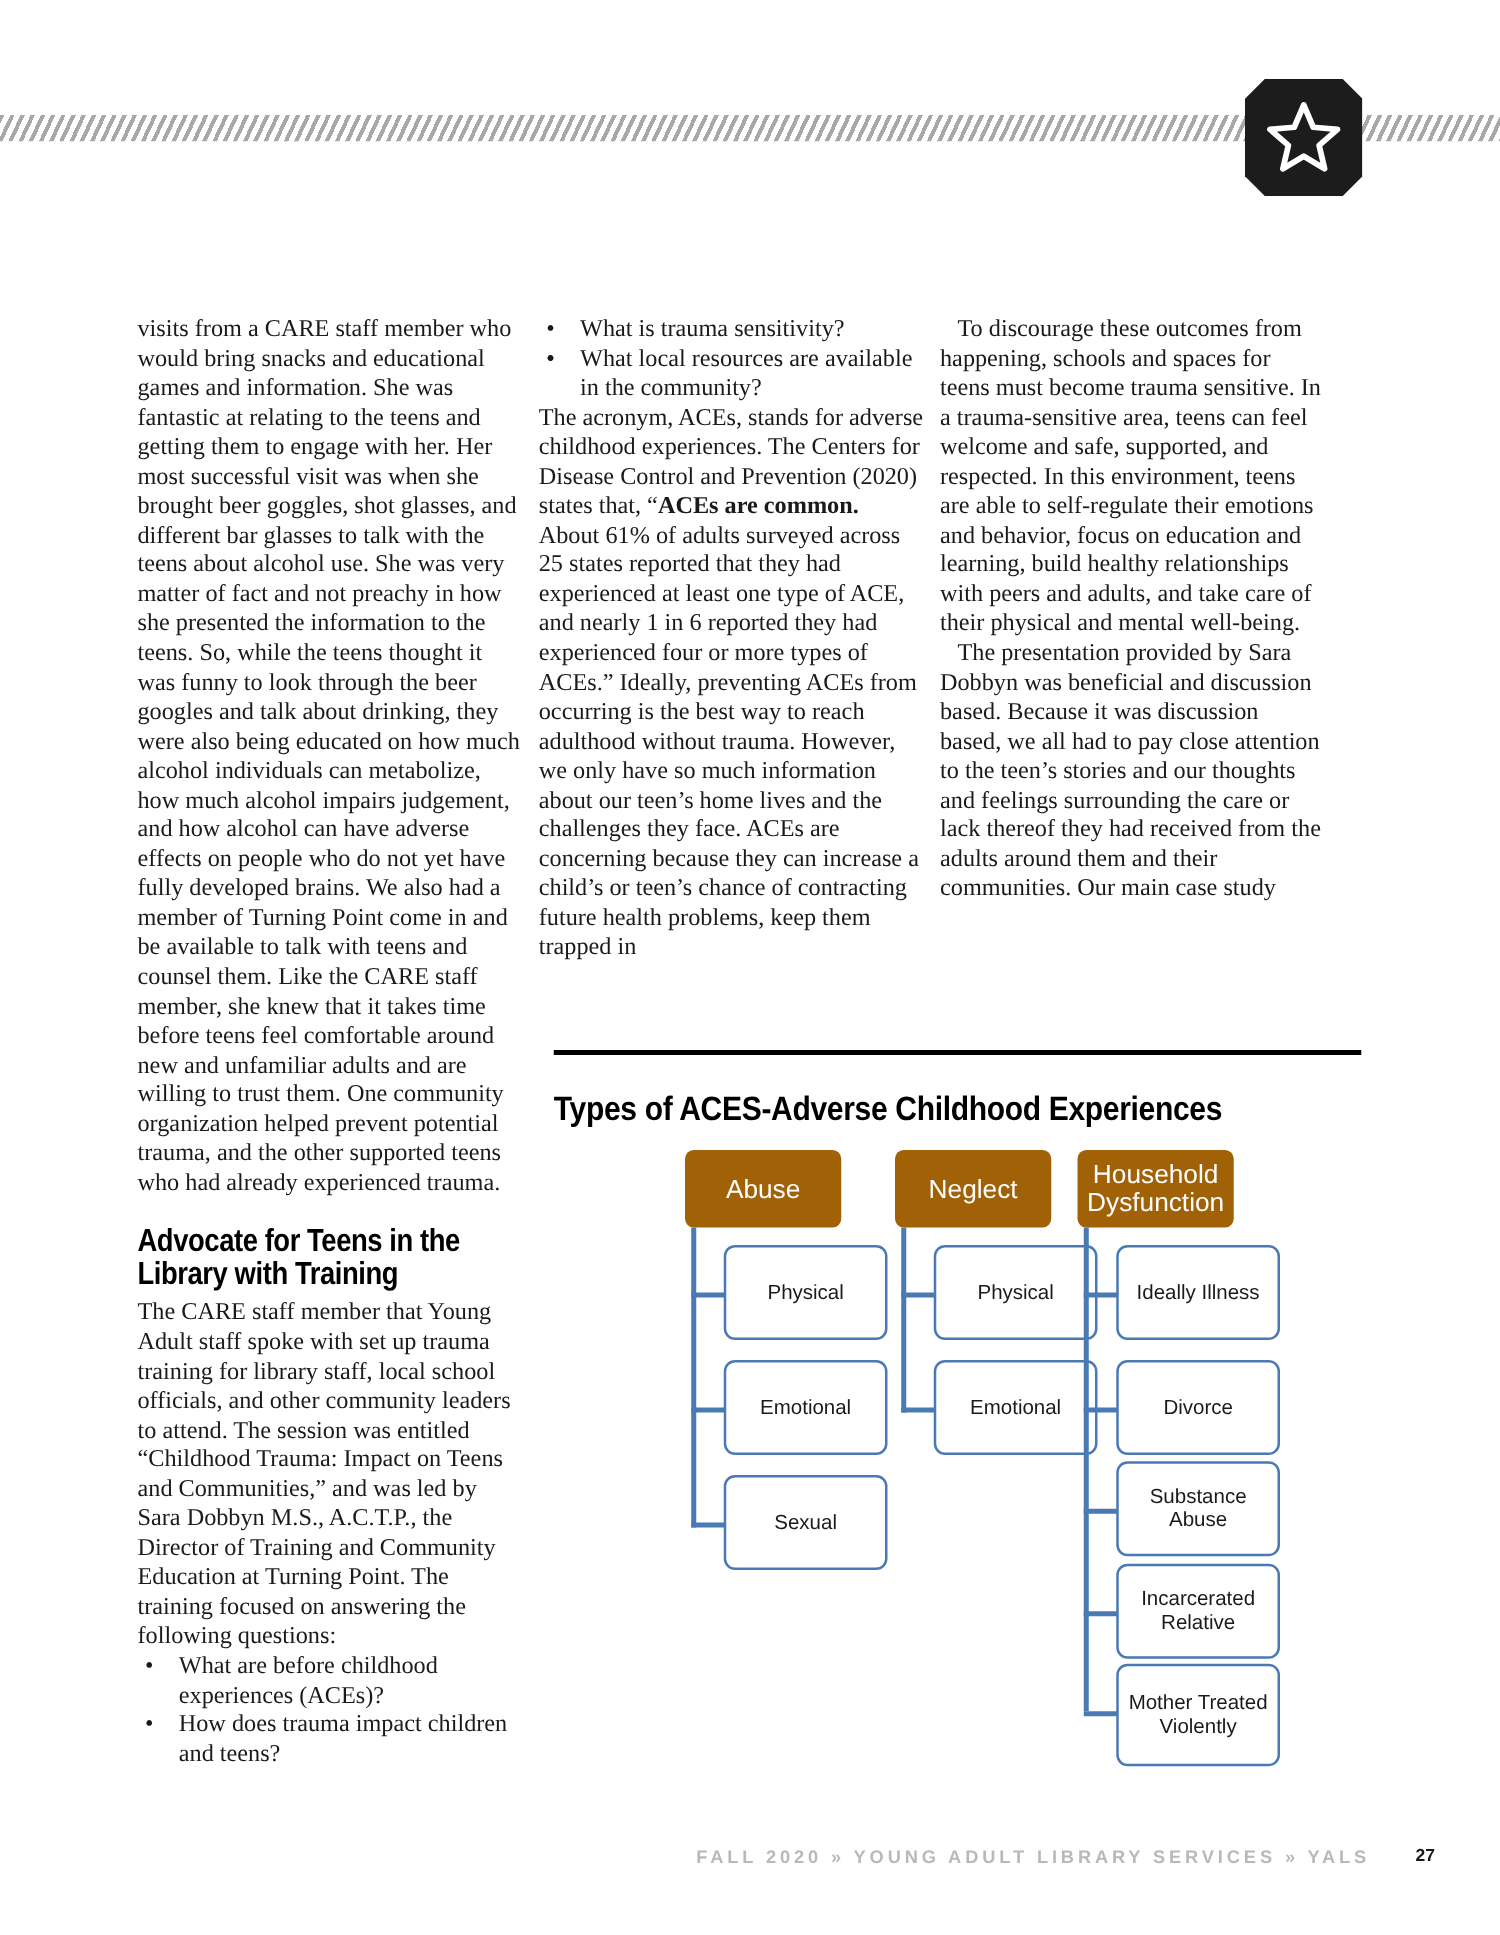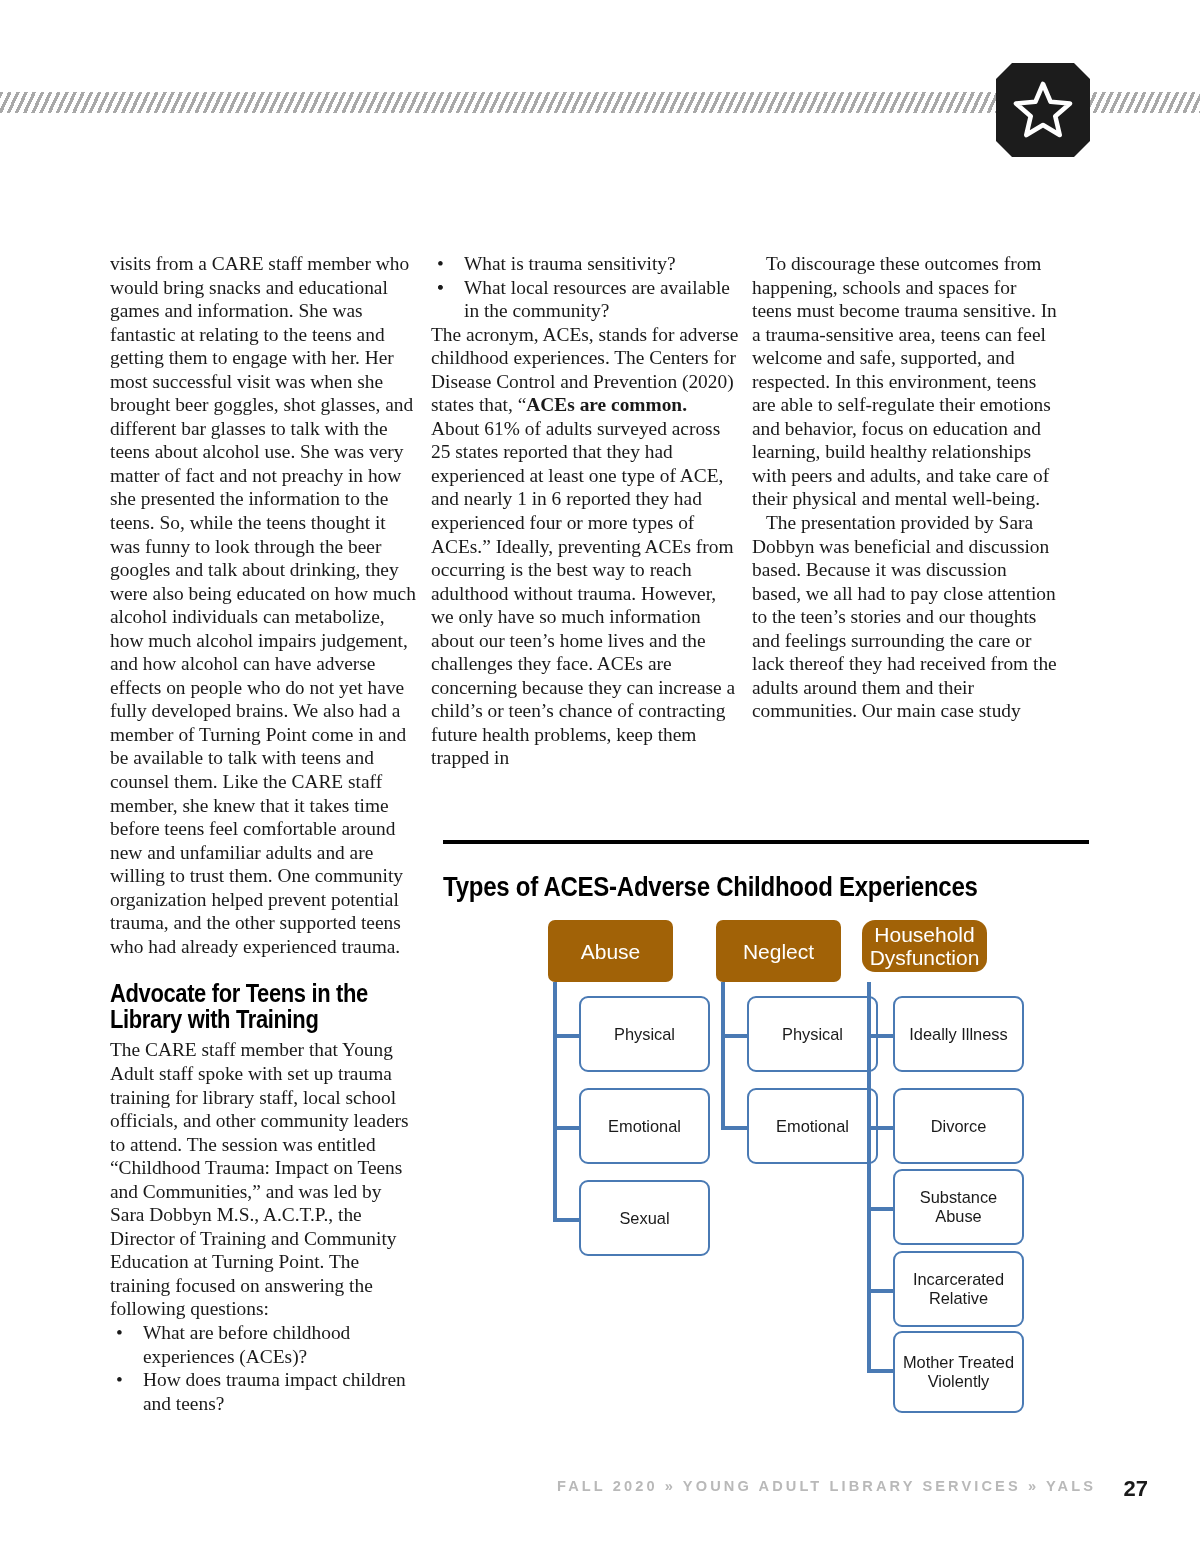--- a/index.html
+++ b/index.html
@@ -144,21 +144,21 @@
     align-items: center;
     justify-content: center;
     text-align: center;
     font-size: 21px;
     line-height: 23px;
     font-weight: normal;
     box-sizing: border-box;
   }
   .branch.b0 .node-root { left: 23px; width: 125px; height: 62px; }
   .branch.b1 .node-root { left: 23px; width: 125px; height: 62px; }
-  .branch.b2 .node-root { left: 1px;  width: 125px; height: 52px; padding: 0 2px; border-radius: 13px; }
+  .branch.b2 .node-root { left: 1px;  width: 125px; height: 62px; padding: 0 2px; }
 
   .spine {
     position: absolute;
     width: 4px;
     background: #4a7ab4;
     left: 28px;
   }
   .branch.b2 .spine { left: 6px; }
 
   .node-child {
@@ -207,21 +207,21 @@
     font-weight: bold;
     letter-spacing: 3.1px;
     color: #b9b9b9;
     white-space: nowrap;
   }
   .footer-page {
     position: absolute;
     right: 96px;
     top: -2px;
     font-family: "Liberation Sans", "DejaVu Sans", sans-serif;
-    font-size: 22px;
+    font-size: 14px;
     font-weight: bold;
     color: #1a1a1a;
   }
   b { font-weight: bold; }
 </style>
 </head>
 <body>
 
 <div class="header-band"></div>
 <div class="star-badge">

